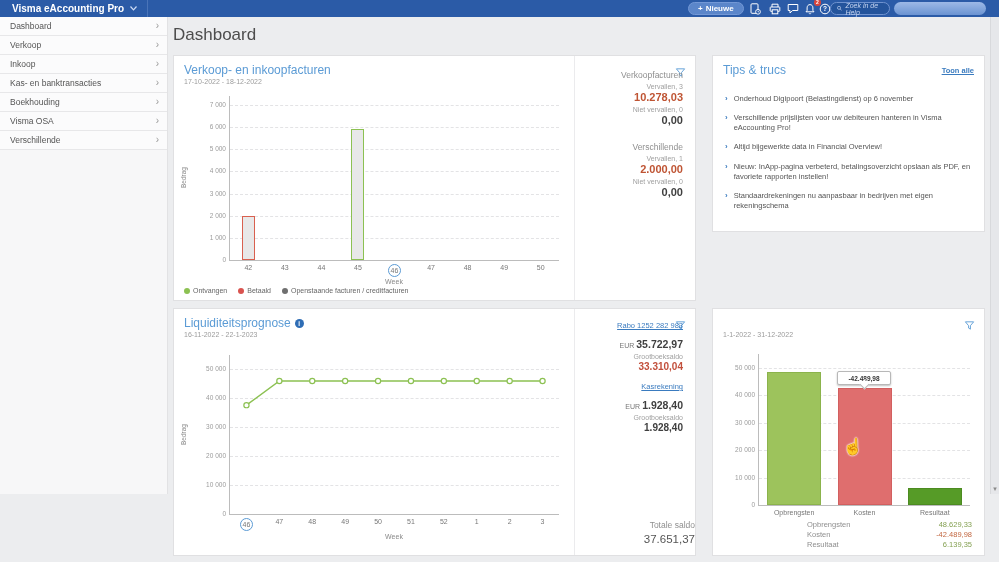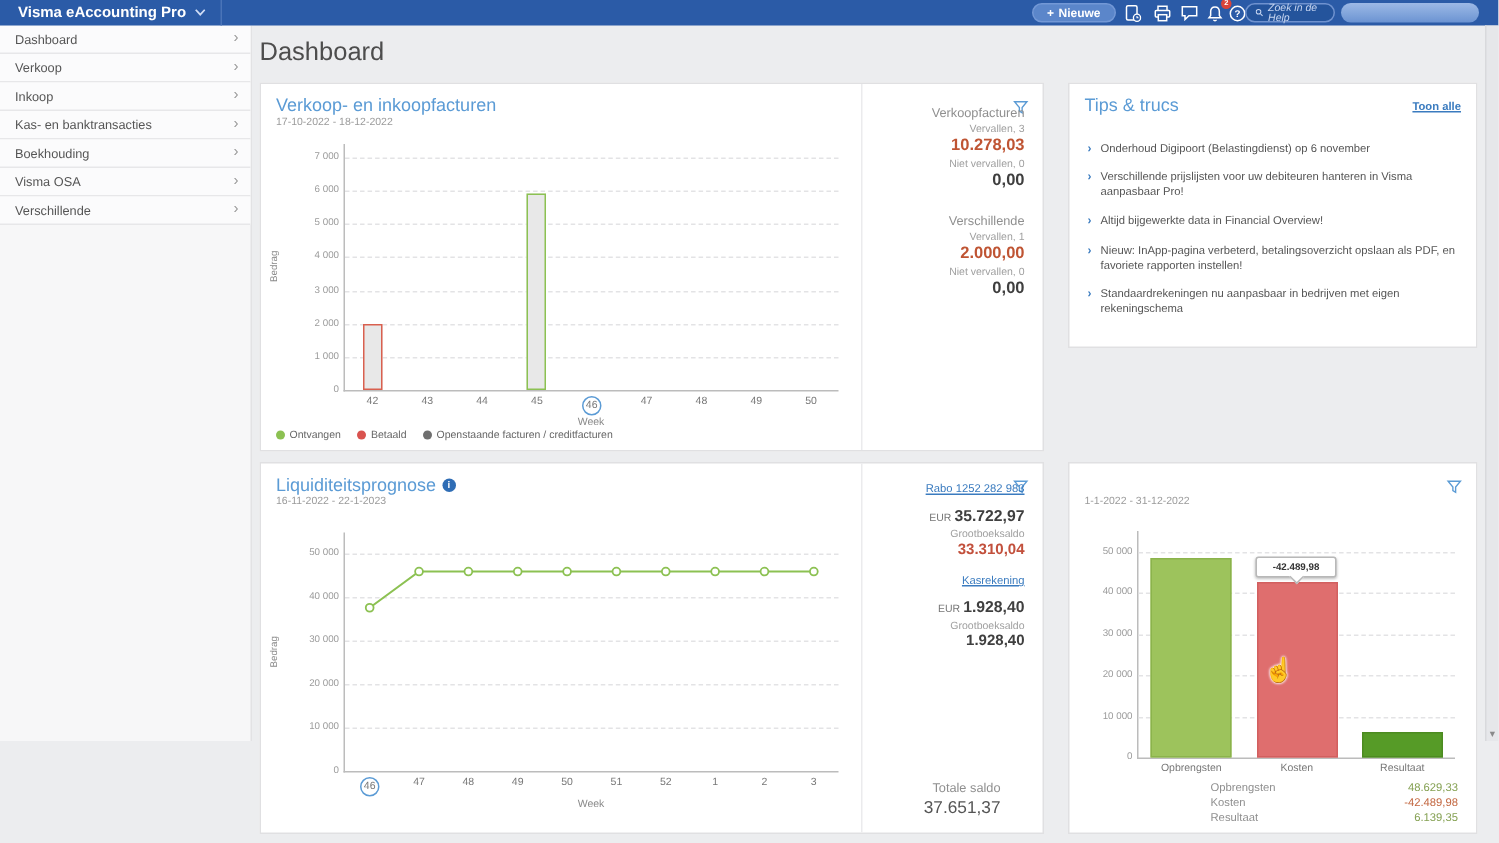--- a/index.html
+++ b/index.html
@@ -63,21 +63,21 @@
   
   .side { position:absolute; top:0; bottom:0; right:0; width:121px; border-left:1px solid #ebebed; padding:10px 12px; text-align:right; }
   .sec-title { font-size:8.5px; color:#8f8f8f; margin:4px 0 3px; }
   .row-label { font-size:7px; color:#9f9f9f; margin-top:2px; }
   .row-value { font-size:11px; font-weight:bold; margin:1px 0 3px; }
   .acct-link { font-size:7.5px; color:#3a7bbf; text-decoration:underline; cursor:pointer; margin:2px 0 4px; }
   .acct-cur { font-size:7px; color:#777; margin-right:2px; font-weight:normal; }
   .acct-amt { font-size:10.5px; color:#3f3f3f; font-weight:bold; }
   .acct-sub { font-size:7px; color:#9f9f9f; margin-top:1px; }
   .acct-subval { font-size:10px; font-weight:bold; margin:1px 0 10px; }
-  .total-box { position:absolute; right:28px; bottom:10px; text-align:right;margin-top:12px; }
+  .total-box { position:absolute; right:0; bottom:10px; text-align:right;margin-top:12px; }
   .total-label { font-size:8.5px; color:#8f8f8f; }
   .total-value { font-size:11.5px; color:#555; margin-top:3px;text-align:right; }
 
   
   .tips-link { position:absolute; right:10px; top:10px; font-size:7.5px; color:#3a7bbf; text-decoration:underline; cursor:pointer;font-weight:bold; }
   .tips-list { position:absolute; left:12px; top:38px; right:12px; }
   .tip { display:flex; gap:6px; margin-bottom:9px; font-size:7.5px; color:#555; line-height:1.35; cursor:pointer; }
   .tip-chev { color:#3a7bbf; font-weight:bold; font-size:8px; line-height:1.2; }
 
   
@@ -254,21 +254,21 @@
           <span>Tips &amp; trucs</span>
         </div>
       <a class="tips-link">Toon alle</a>
       <div class="tips-list" id="tips-list">
           <div class="tip">
             <span class="tip-chev">›</span>
             <span class="tip-text">Onderhoud Digipoort (Belastingdienst) op 6 november</span>
           </div>
           <div class="tip">
             <span class="tip-chev">›</span>
-            <span class="tip-text">Verschillende prijslijsten voor uw debiteuren hanteren in Visma aanpasbaar Pro!</span>
+            <span class="tip-text">Verschillende prijslijsten voor uw debiteuren hanteren in Visma eAccounting Pro!</span>
           </div>
           <div class="tip">
             <span class="tip-chev">›</span>
             <span class="tip-text">Altijd bijgewerkte data in Financial Overview!</span>
           </div>
           <div class="tip">
             <span class="tip-chev">›</span>
             <span class="tip-text">Nieuw: InApp-pagina verbeterd, betalingsoverzicht opslaan als PDF, en favoriete rapporten instellen!</span>
           </div>
           <div class="tip">

